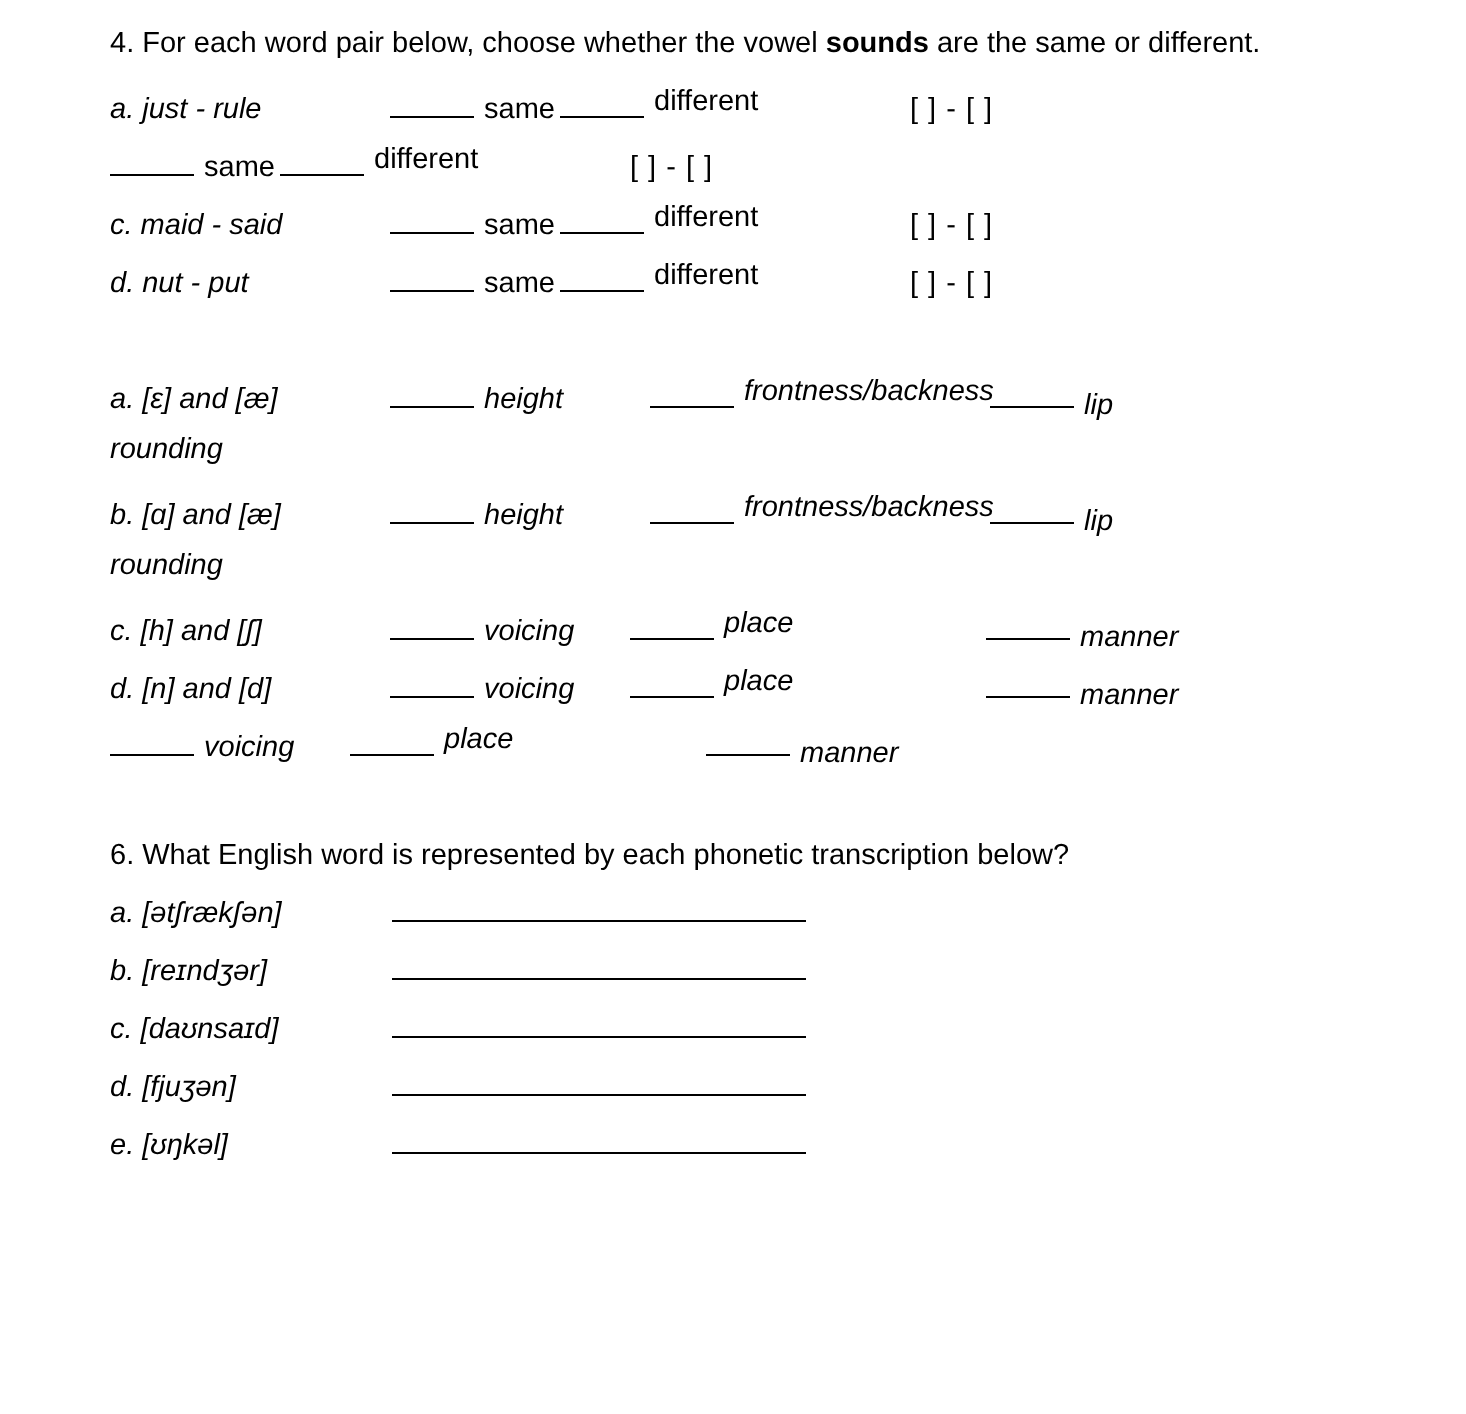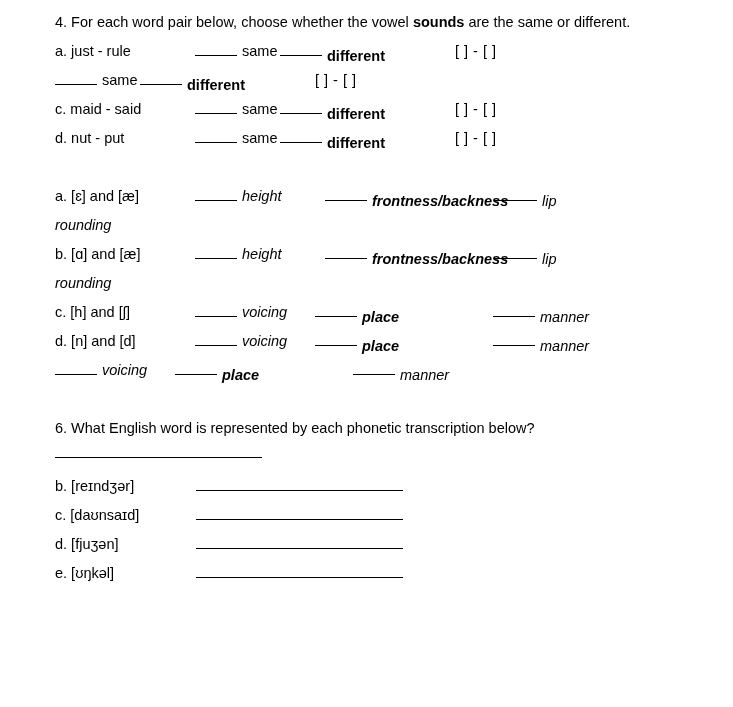--- a/index.html
+++ b/index.html
@@ -28,44 +28,44 @@
   .prompt { margin: 0; max-width: 600px; }
   .prompt b { font-weight: bold; }
 
   
   .row {
     display: flex;
     align-items: baseline;
     white-space: nowrap;
     height: 29px;
   }
-  .item-label { flex: 0 0 auto; }
+  .item-label { flex: 0 0 auto; font-style: italic; }
 
   
   .blank {
     display: inline-block;
     border-bottom: 1.3px solid #000;
     height: 0.92em;
     flex: 0 0 auto;
   }
   .blank-sm { width: 42px; }
 
   .opt-text { padding-left: 5px; flex: 0 0 auto; }
   .opt-text.it { font-style: italic; }
 
   
   .q4 .item-label { width: 140px; }
   .q4 .col-same { width: 85px; display: flex; align-items: baseline; text-align: center; }
-  .q4 .col-diff { width: 175px; display: flex; align-items: flex-start; font-weight: bold; }
+  .q4 .col-diff { width: 175px; display: flex; align-items: center; }
   .brackets { letter-spacing: 0.5px; }
 
   
   .q5 .item-label { width: 140px; }
   .q5 .col-a { width: 130px; display: flex; align-items: baseline; }
-  .q5 .col-b { width: 170px; display: flex; align-items: flex-start; font-weight: bold; }
+  .q5 .col-b { width: 170px; display: flex; align-items: center; }
   .q5 .col-c { display: flex; align-items: flex-start; }
   .q5 .col-a.narrow { width: 120px; }
   .q5 .col-b.wide { width: 178px; }
   .wrapword {
     font-style: italic;
     height: 29px;
     line-height: 29px;
   }
 
   
@@ -227,20 +227,21 @@
     </div>
   </div>
 
   <div class="gap"></div>
 
   <div class="qblock q6">
 
     <div class="prompt">6. What English word is represented by each phonetic transcription below?</div>
 
     <div class="row">
+      <span class="item-label">a. [ətʃrækʃən]</span>
       <span class="answer-line"></span>
     </div>
     <div class="row">
       <span class="item-label">b. [reɪndʒər]</span>
       <span class="answer-line"></span>
     </div>
     <div class="row">
       <span class="item-label">c. [daʊnsaɪd]</span>
       <span class="answer-line"></span>
     </div>

